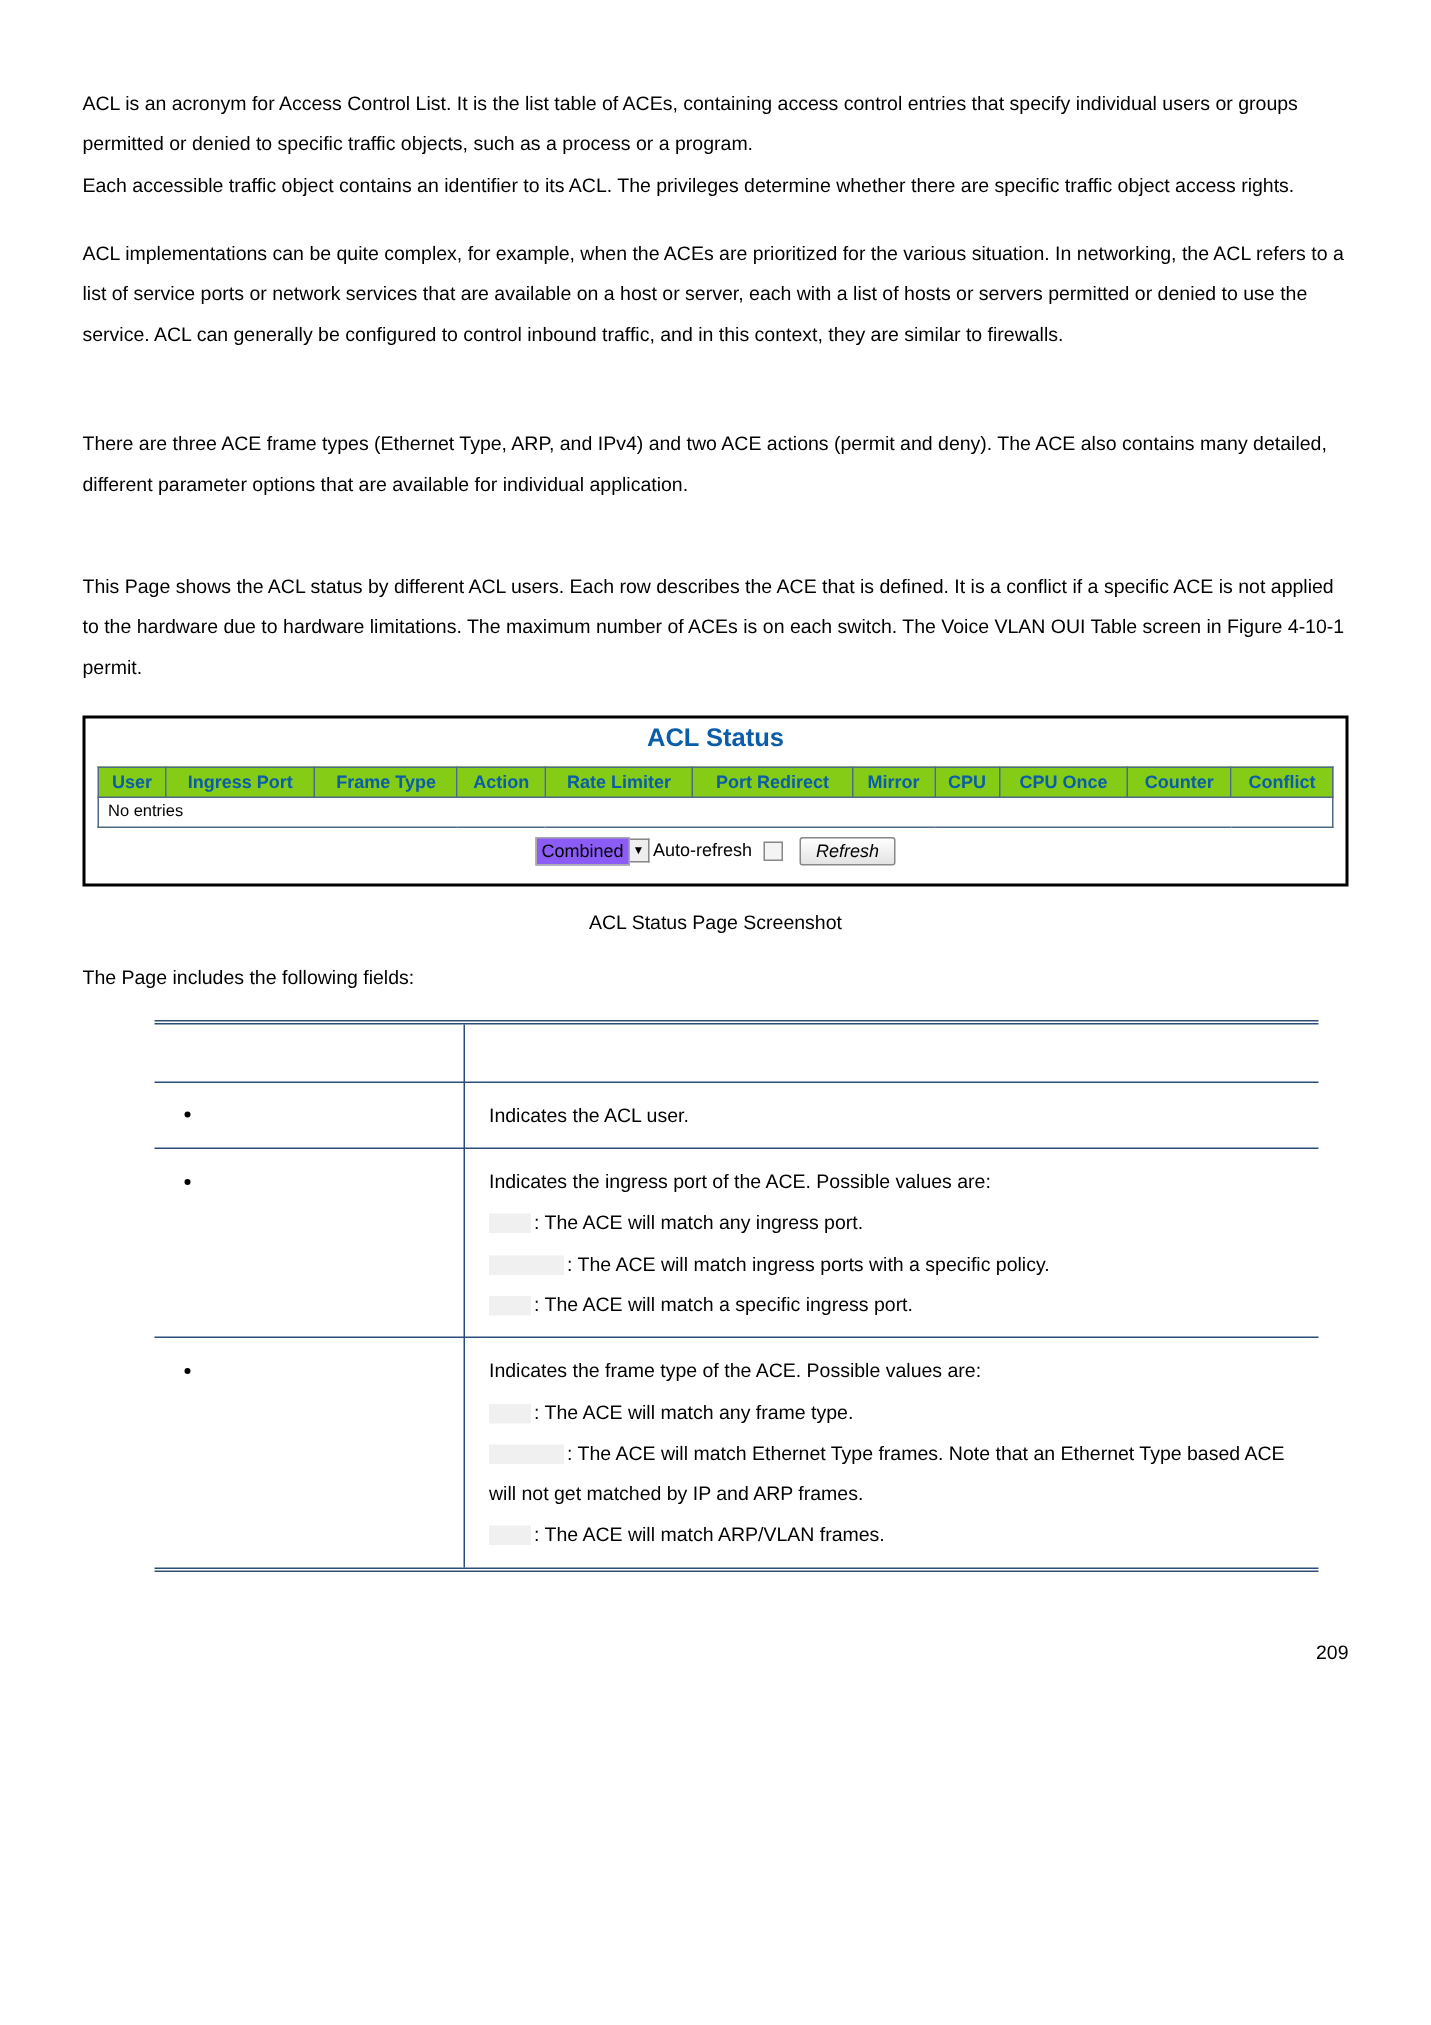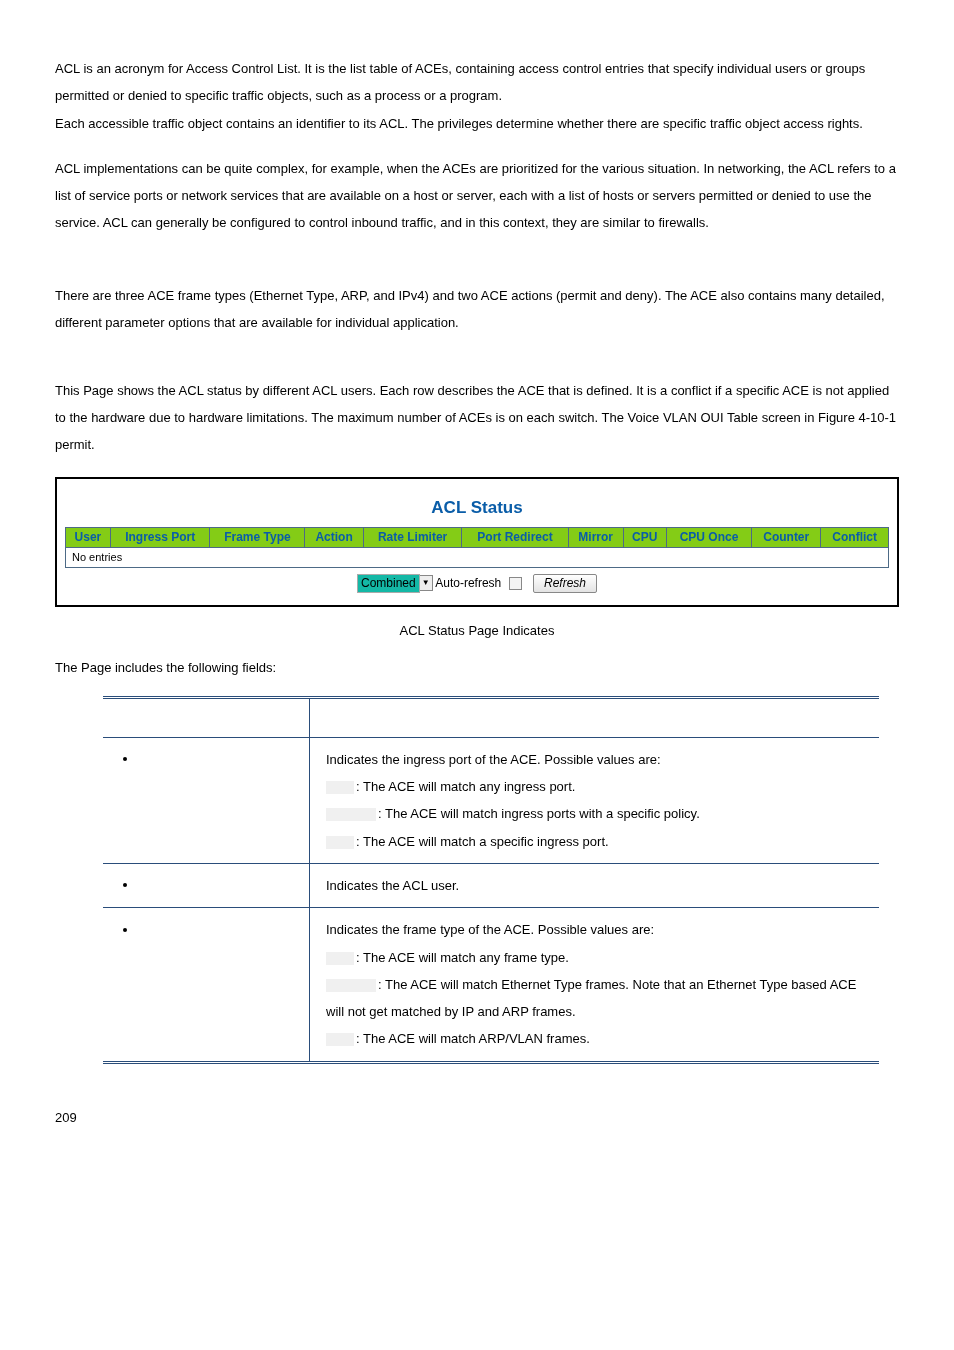--- a/index.html
+++ b/index.html
@@ -10,21 +10,21 @@
     padding: 55px 55px 20px 55px;
     line-height: 2.1;
     background: #fff;
     width: 954px;
     box-sizing: border-box;
   }
   p { margin: 0 0 18px 0; }
   .figref { color: #000000; }
   .screenshot {
     border: 2px solid #000;
-    padding: 16px 8px 12px 8px;
+    padding: 0 8px 12px 8px;
     margin: 8px 0 8px 0;
     line-height: 1.3;
   }
   .ss-title {
     text-align: center;
     font-weight: bold;
     color: #0a5da8;
     font-size: 17px;
     margin: 2px 0 8px 0;
   }
@@ -47,21 +47,21 @@
     padding: 2px 6px;
     font-size: 11px;
     margin-left: 20px;
   }
   .ss-controls {
     text-align: center;
     font-size: 12px;
     margin-top: 6px;
   }
   .sel {
-    display:inline-block; border:1px solid #aaa; background:#14b8a6;
+    display:inline-block; border:1px solid #aaa; background:#8b5cf6;
     padding:1px 3px; vertical-align:middle;
   }
   .sel-btn {
     display:inline-block; border:1px solid #888; border-left:0;
     background:#eee; padding:1px 2px; vertical-align:middle;
     font-size:8px; line-height:12px;
   }
   .chk {
     display:inline-block; width:11px; height:11px; border:1px solid #888;
     background:#f4f4f4; vertical-align:middle; margin:0 2px 0 4px;
@@ -99,21 +99,21 @@
   .field-table td.right { padding-left: 16px; }
   .bullet {
     display:inline-block; width:4px; height:4px; background:#000;
     border-radius:50%; margin:0 14px 2px 14px; vertical-align:middle;
   }
   .valbox {
     display:inline-block; min-width:28px; height:13px;
     background:#f0f0f0; vertical-align:middle; margin-right:2px;
   }
   .valbox.w50 { min-width:50px; }
-  .pagenum { text-align:left; font-size:13px; margin-top:40px; }
+  .pagenum { text-align:right; font-size:13px; margin-top:40px; }
 </style>
 </head>
 <body>
 
 <p>
   <span>ACL is an acronym for Access Control List. It is the list table of ACEs, containing access control entries that specify individual users or groups permitted or denied to specific traffic objects, such as a process or a program.</span><br>
   <span>Each accessible traffic object contains an identifier to its ACL. The privileges determine whether there are specific traffic object access rights.</span>
 </p>
 
 <p>ACL implementations can be quite complex, for example, when the ACEs are prioritized for the various situation. In networking, the ACL refers to a list of service ports or network services that are available on a host or server, each with a list of hosts or servers permitted or denied to use the service. ACL can generally be configured to control inbound traffic, and in this context, they are similar to firewalls.</p>
@@ -153,45 +153,45 @@
   </tbody>
     </table>
   <div class="ss-controls">
     <span class="sel">Combined</span><span class="sel-btn">▼</span>
     <span>Auto-refresh</span>
     <span class="chk"></span>
     <span class="btn">Refresh</span>
   </div>
 </div>
 
-<div class="figcap">ACL Status Page Indicates</div>
+<div class="figcap">ACL Status Page Screenshot</div>
 
 <div class="lead">The Page includes the following fields:</div>
 
 <table class="field-table">
   <tbody>
       <tr class="hdr">
     <td class="left"></td>
         <td class="right"></td>
+  </tr>
+  <tr>
+    <td class="left"><span class="bullet"></span></td>
+    <td class="right">Indicates the ACL user.</td>
   </tr>
   <tr>
     <td class="left"><span class="bullet"></span></td>
     <td class="right">
       <span>Indicates the ingress port of the ACE. Possible values are:</span><br>
       <span class="valbox"></span><span>: The ACE will match any ingress port.</span><br>
       <span class="valbox w50"></span><span>: The ACE will match ingress ports with a specific policy.</span><br>
       <span class="valbox"></span><span>: The ACE will match a specific ingress port.</span>
     </td>
   </tr>
   <tr>
     <td class="left"><span class="bullet"></span></td>
-    <td class="right">Indicates the ACL user.</td>
-  </tr>
-  <tr>
-    <td class="left"><span class="bullet"></span></td>
     <td class="right">
       <span>Indicates the frame type of the ACE. Possible values are:</span><br>
       <span class="valbox"></span><span>: The ACE will match any frame type.</span><br>
       <span class="valbox w50"></span><span>: The ACE will match Ethernet Type frames. Note that an Ethernet Type based ACE will not get matched by IP and ARP frames.</span><br>
       <span class="valbox"></span><span>: The ACE will match ARP/VLAN frames.</span>
     </td>
   </tr>
 </tbody>
   </table>
 

